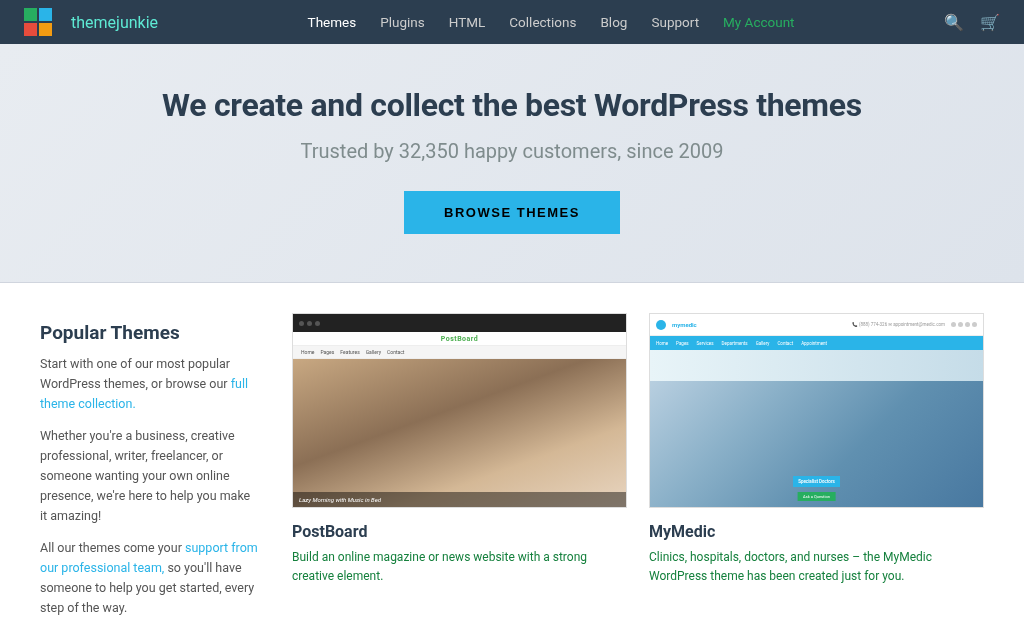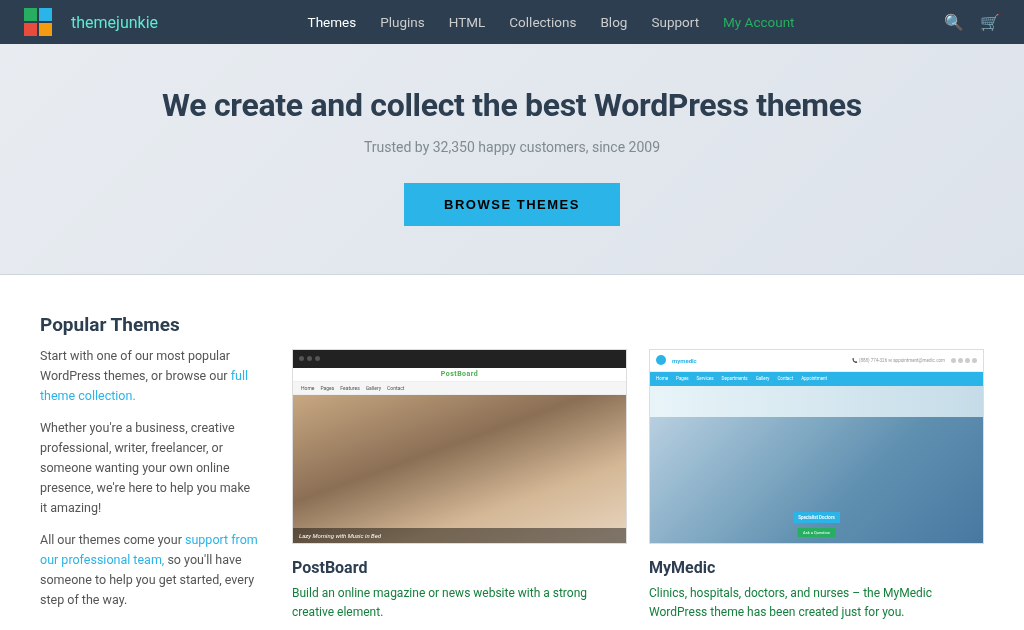--- a/index.html
+++ b/index.html
@@ -62,21 +62,21 @@
       border-bottom: 1px solid #d0d5de;
     }
     .hero h1 {
       font-size: 32px;
       font-weight: 700;
       color: #2c3e50;
       margin-bottom: 10px;
       letter-spacing: -0.3px;
     }
     .hero p {
-      font-size: 14px;
+      font-size: 20px;
       color: #7f8c8d;
       margin-bottom: 28px;
       margin-top: 15px;
     }
     .browse-btn {
       display: inline-block;
       background: #2ab4e8;
       color: #000000;
       font-size: 13px;
       font-weight: 700;
@@ -117,21 +117,20 @@
     .left-panel a {
       color: #2ab4e8;
       text-decoration: none;
     }
 
     
     .themes-grid {
       display: flex;
       gap: 22px;
       flex: 1;
-      align-items: flex-end;
     }
     .theme-card {
       flex: 1;
       display: flex;
       flex-direction: column;
     }
     .theme-screenshot {
       width: 100%;
       height: 195px;
       background: #e0e0e0;

